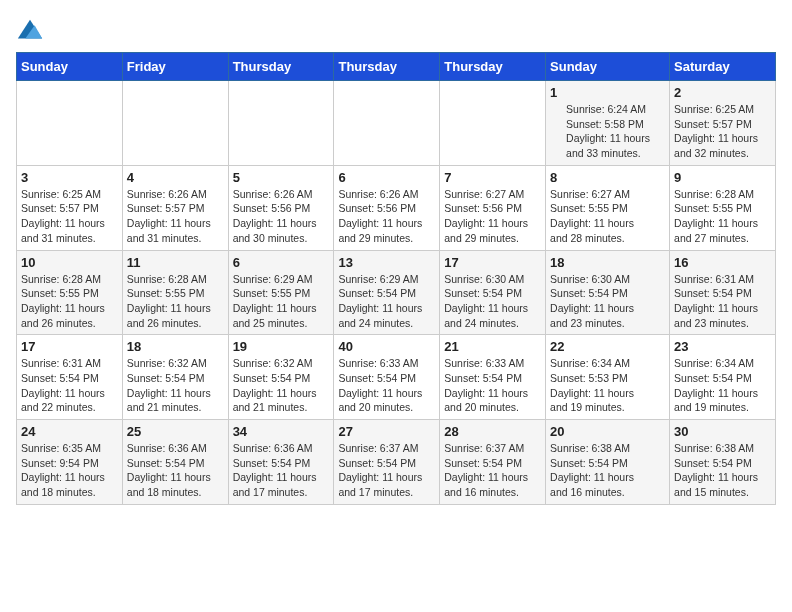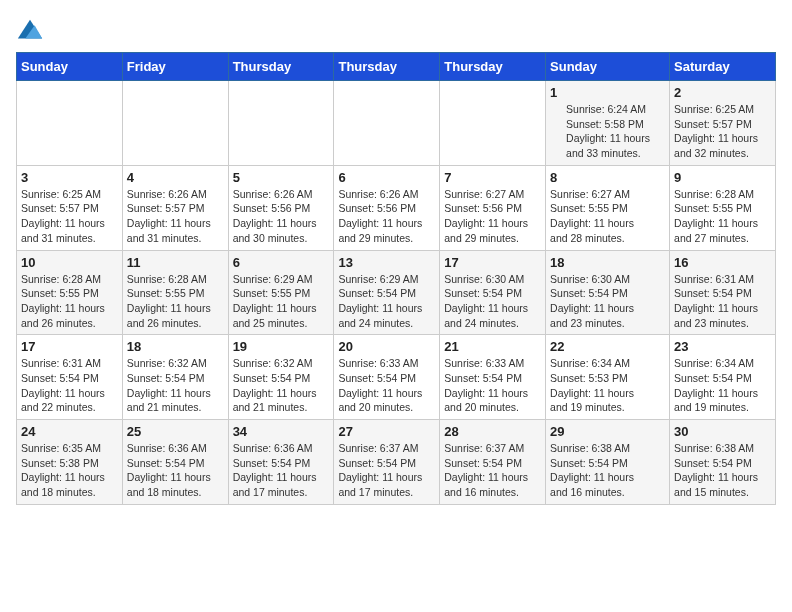--- a/index.html
+++ b/index.html
@@ -255,21 +255,21 @@
 and 21 minutes.</div>
         </td>
         <td>
           <div class="day-number">19</div>
           <div class="day-info" style="white-space: pre-line;">Sunrise: 6:32 AM
 Sunset: 5:54 PM
 Daylight: 11 hours
 and 21 minutes.</div>
         </td>
         <td>
-          <div class="day-number">20</div>
+          <div class="day-number">40</div>
           <div class="day-info" style="white-space: pre-line;">Sunrise: 6:33 AM
 Sunset: 5:54 PM
 Daylight: 11 hours
 and 20 minutes.</div>
         </td>
         <td>
           <div class="day-number">21</div>
           <div class="day-info" style="white-space: pre-line;">Sunrise: 6:33 AM
 Sunset: 5:54 PM
 Daylight: 11 hours
@@ -287,21 +287,21 @@
           <div class="day-info" style="white-space: pre-line;">Sunrise: 6:34 AM
 Sunset: 5:54 PM
 Daylight: 11 hours
 and 19 minutes.</div>
         </td>
       </tr>
       <tr>
         <td>
           <div class="day-number">24</div>
           <div class="day-info" style="white-space: pre-line;">Sunrise: 6:35 AM
-Sunset: 5:38 PM
+Sunset: 9:54 PM
 Daylight: 11 hours
 and 18 minutes.</div>
         </td>
         <td>
           <div class="day-number">25</div>
           <div class="day-info" style="white-space: pre-line;">Sunrise: 6:36 AM
 Sunset: 5:54 PM
 Daylight: 11 hours
 and 18 minutes.</div>
         </td>
@@ -320,21 +320,21 @@
 and 17 minutes.</div>
         </td>
         <td>
           <div class="day-number">28</div>
           <div class="day-info" style="white-space: pre-line;">Sunrise: 6:37 AM
 Sunset: 5:54 PM
 Daylight: 11 hours
 and 16 minutes.</div>
         </td>
         <td>
-          <div class="day-number">29</div>
+          <div class="day-number">20</div>
           <div class="day-info" style="white-space: pre-line;">Sunrise: 6:38 AM
 Sunset: 5:54 PM
 Daylight: 11 hours
 and 16 minutes.</div>
         </td>
         <td>
           <div class="day-number">30</div>
           <div class="day-info" style="white-space: pre-line;">Sunrise: 6:38 AM
 Sunset: 5:54 PM
 Daylight: 11 hours

